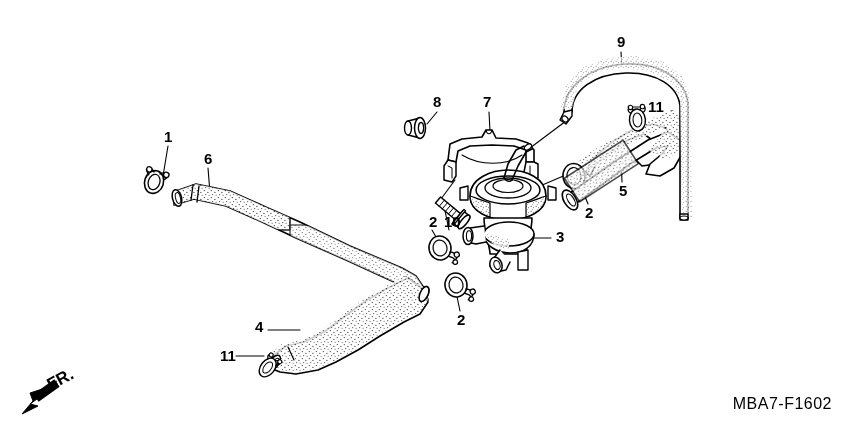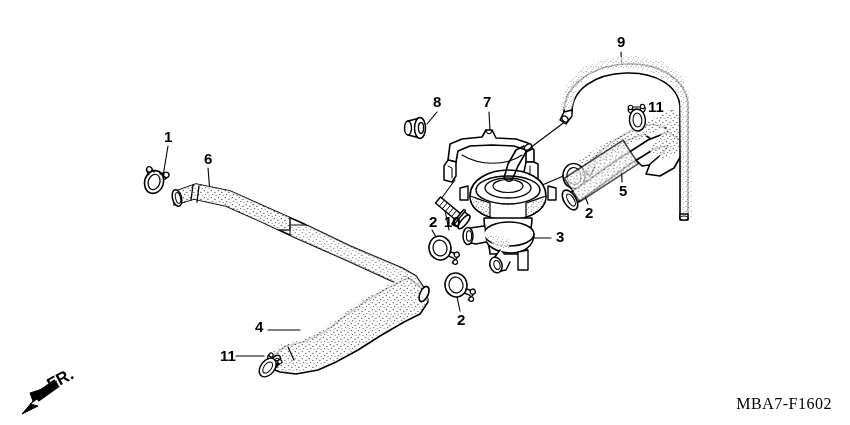--- a/index.html
+++ b/index.html
@@ -29,21 +29,21 @@
     font-weight: 600;
     color: #000000;
     line-height: 1;
     white-space: nowrap;
     user-select: none;
   }
   #part-number {
     position: absolute;
     right: 18px;
     bottom: 12px;
-    font-family: Liberation Serif, serif;
+    font-family: Liberation Sans, sans-serif;
     font-size: 16px;
     letter-spacing: 0.5px;
     color: #000000;
     white-space: nowrap;
   }
   #fr-label {
     position: absolute;
     left: 20px;
     bottom: 10px;
     width: 90px;

